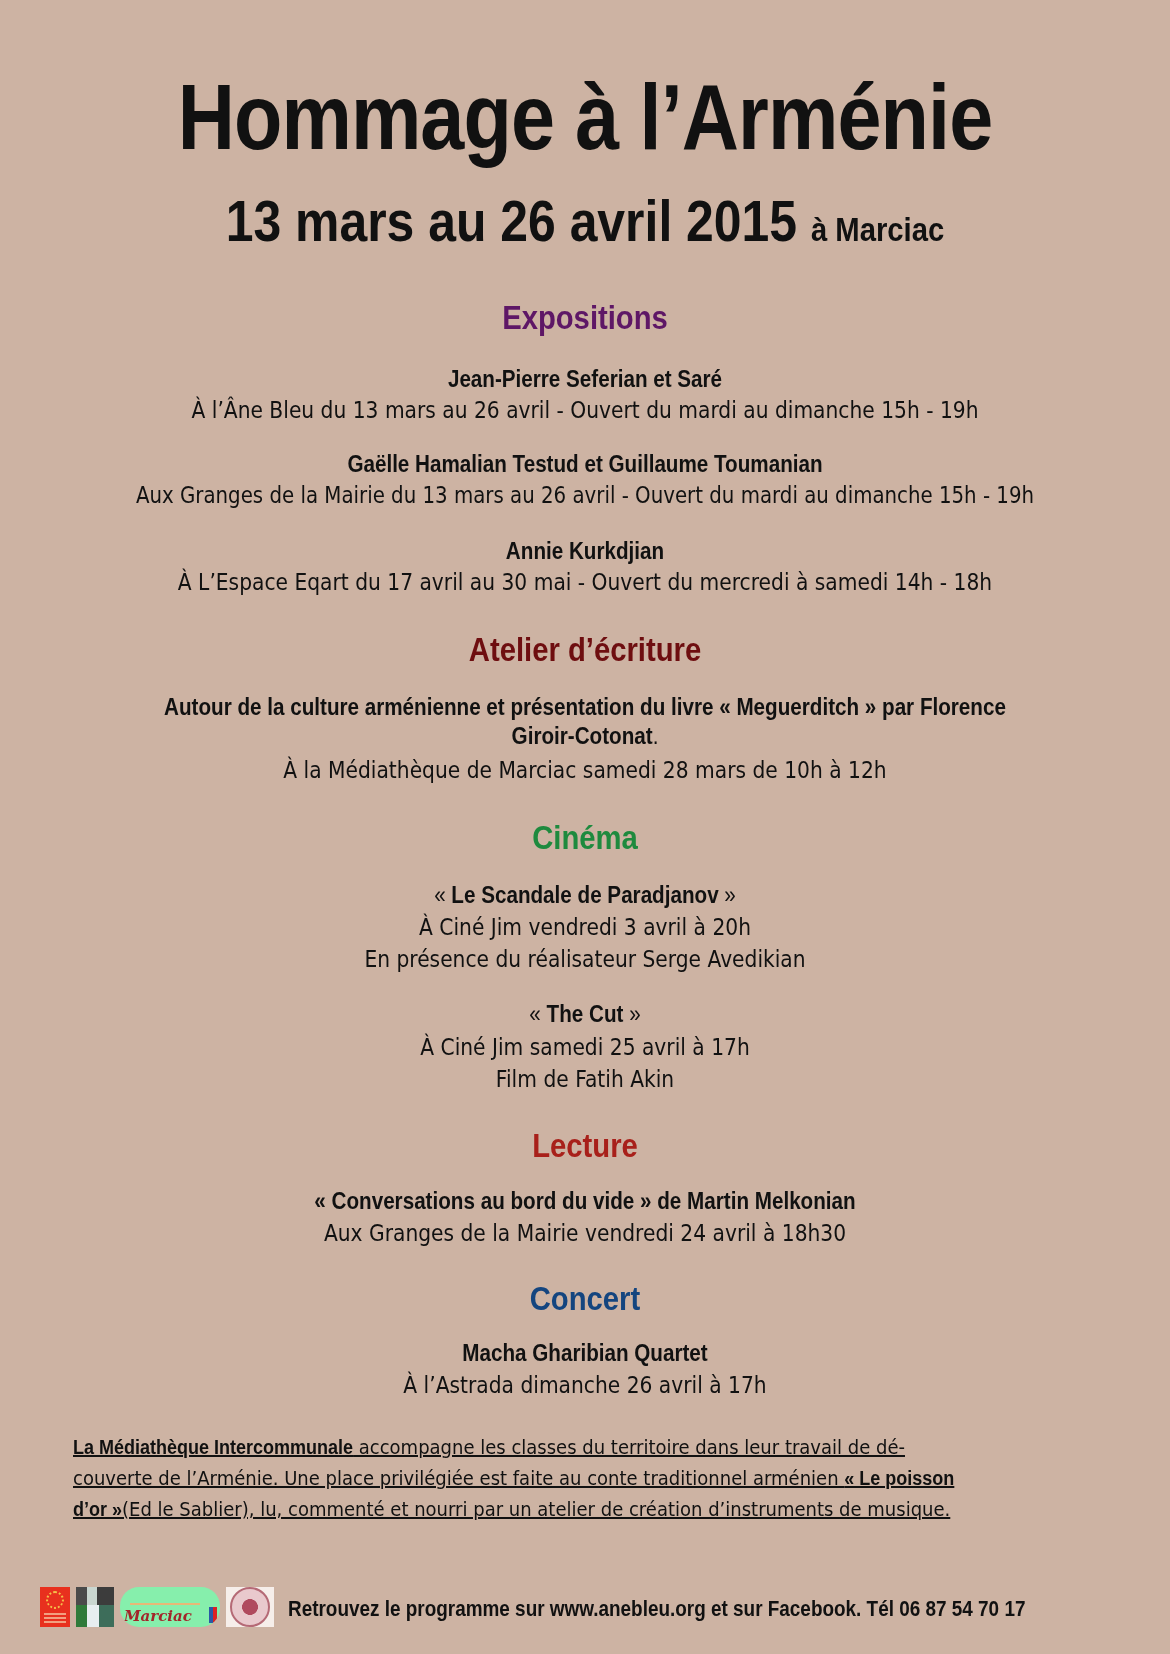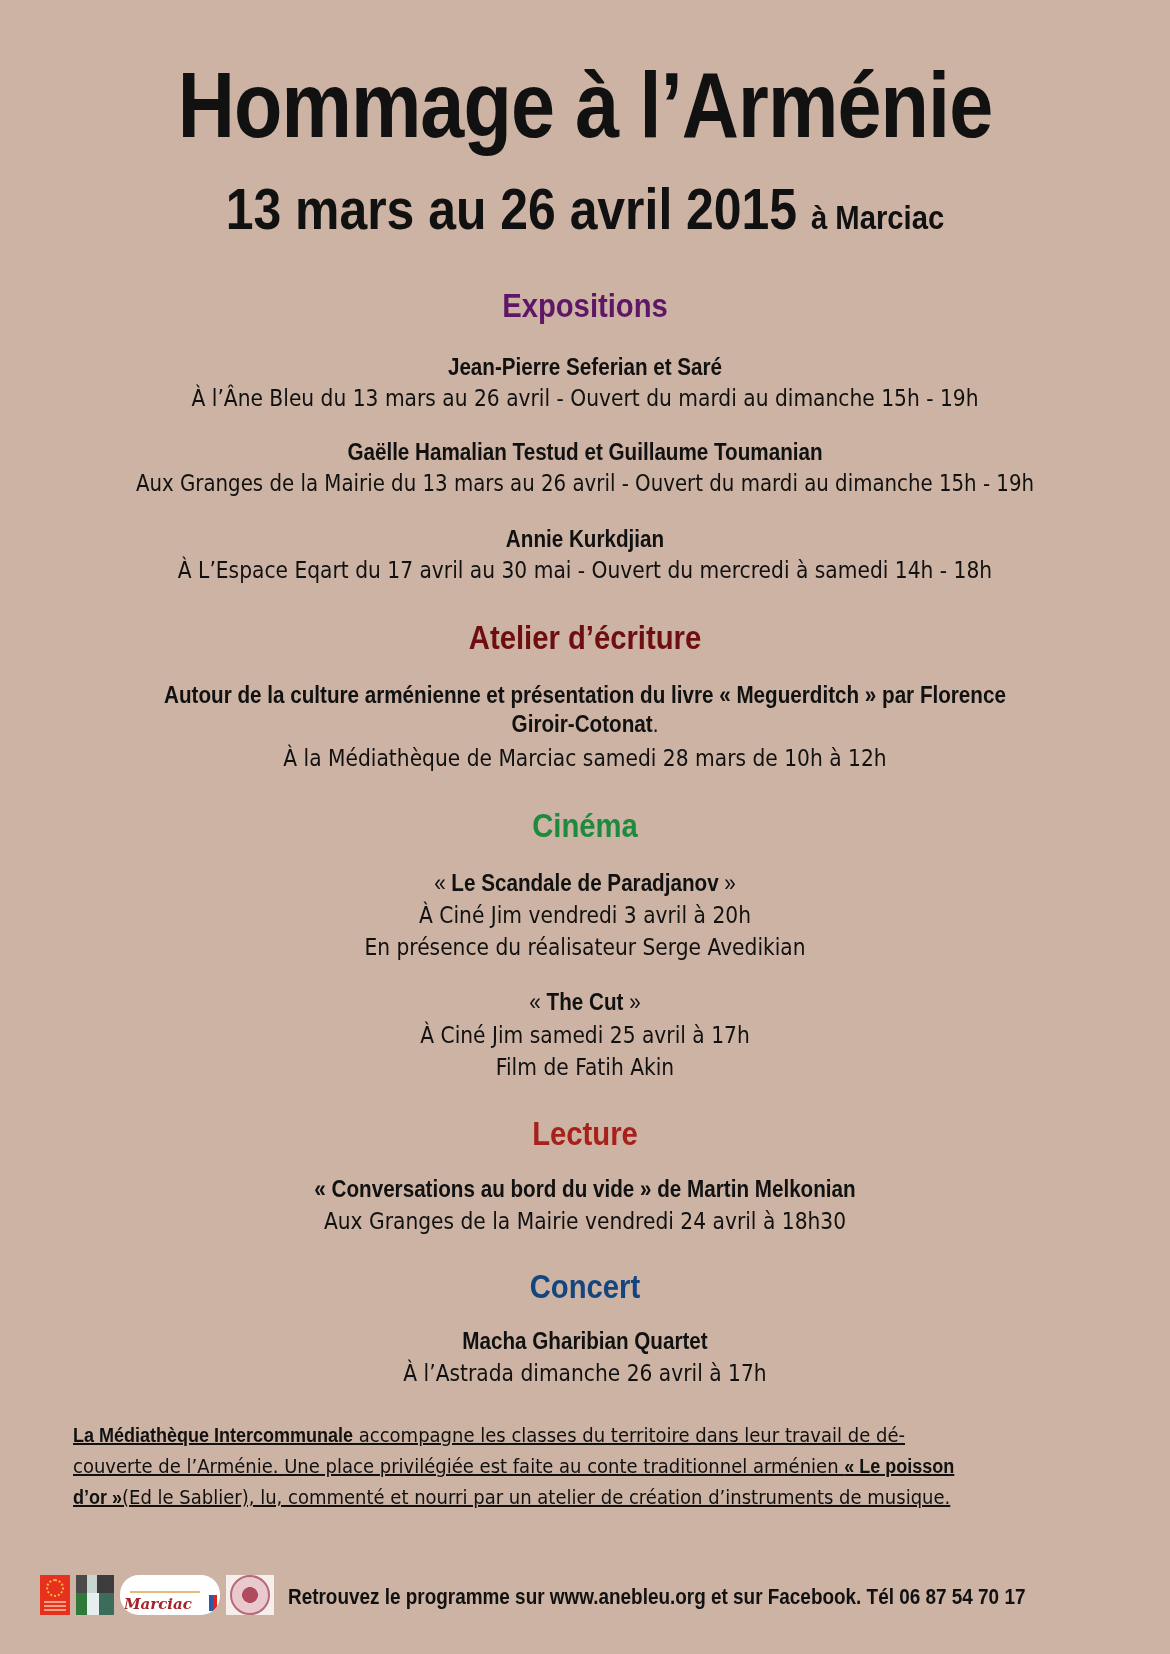--- a/index.html
+++ b/index.html
@@ -10,21 +10,21 @@
     width: 1170px;
     height: 1654px;
     background: #CDB3A3;
     color: #111;
     font-family: "Liberation Sans Narrow", "Liberation Sans", "DejaVu Sans", sans-serif;
     position: relative;
     overflow: hidden;
   }
   .page {
     position: absolute;
-    left: 0; top: 2px;
+    left: 0; top: 14px;
     width: 1170px;
     height: 1576px;
   }
   .center {
     position: absolute;
     left: 0;
     width: 1170px;
     text-align: center;
     white-space: nowrap;
   }
@@ -137,21 +137,21 @@
     background:
       linear-gradient(90deg, #4a4a4a 0 30%, #c9d6d0 30% 55%, #3c3c3c 55% 100%);
   }
   .logo-mosaic::after {
     content: "";
     position: absolute; left: 0; right: 0; bottom: 0; height: 55%;
     background: linear-gradient(90deg, #2f7a3a 0 30%, #e7eef0 30% 60%, #3d6d5a 60% 100%);
   }
   .logo-marciac {
     width: 100px;
-    background: #ffffff;
+    background: #86efac;
     border-radius: 19px;
   }
   .logo-marciac .wave {
     position: absolute; left: 10px; right: 20px; top: 16px; height: 2px;
     background: #E7B877;
   }
   .logo-marciac .word {
     position: absolute; left: 4px; bottom: 2px;
     font-family: "DejaVu Serif", serif;
     font-style: italic;

